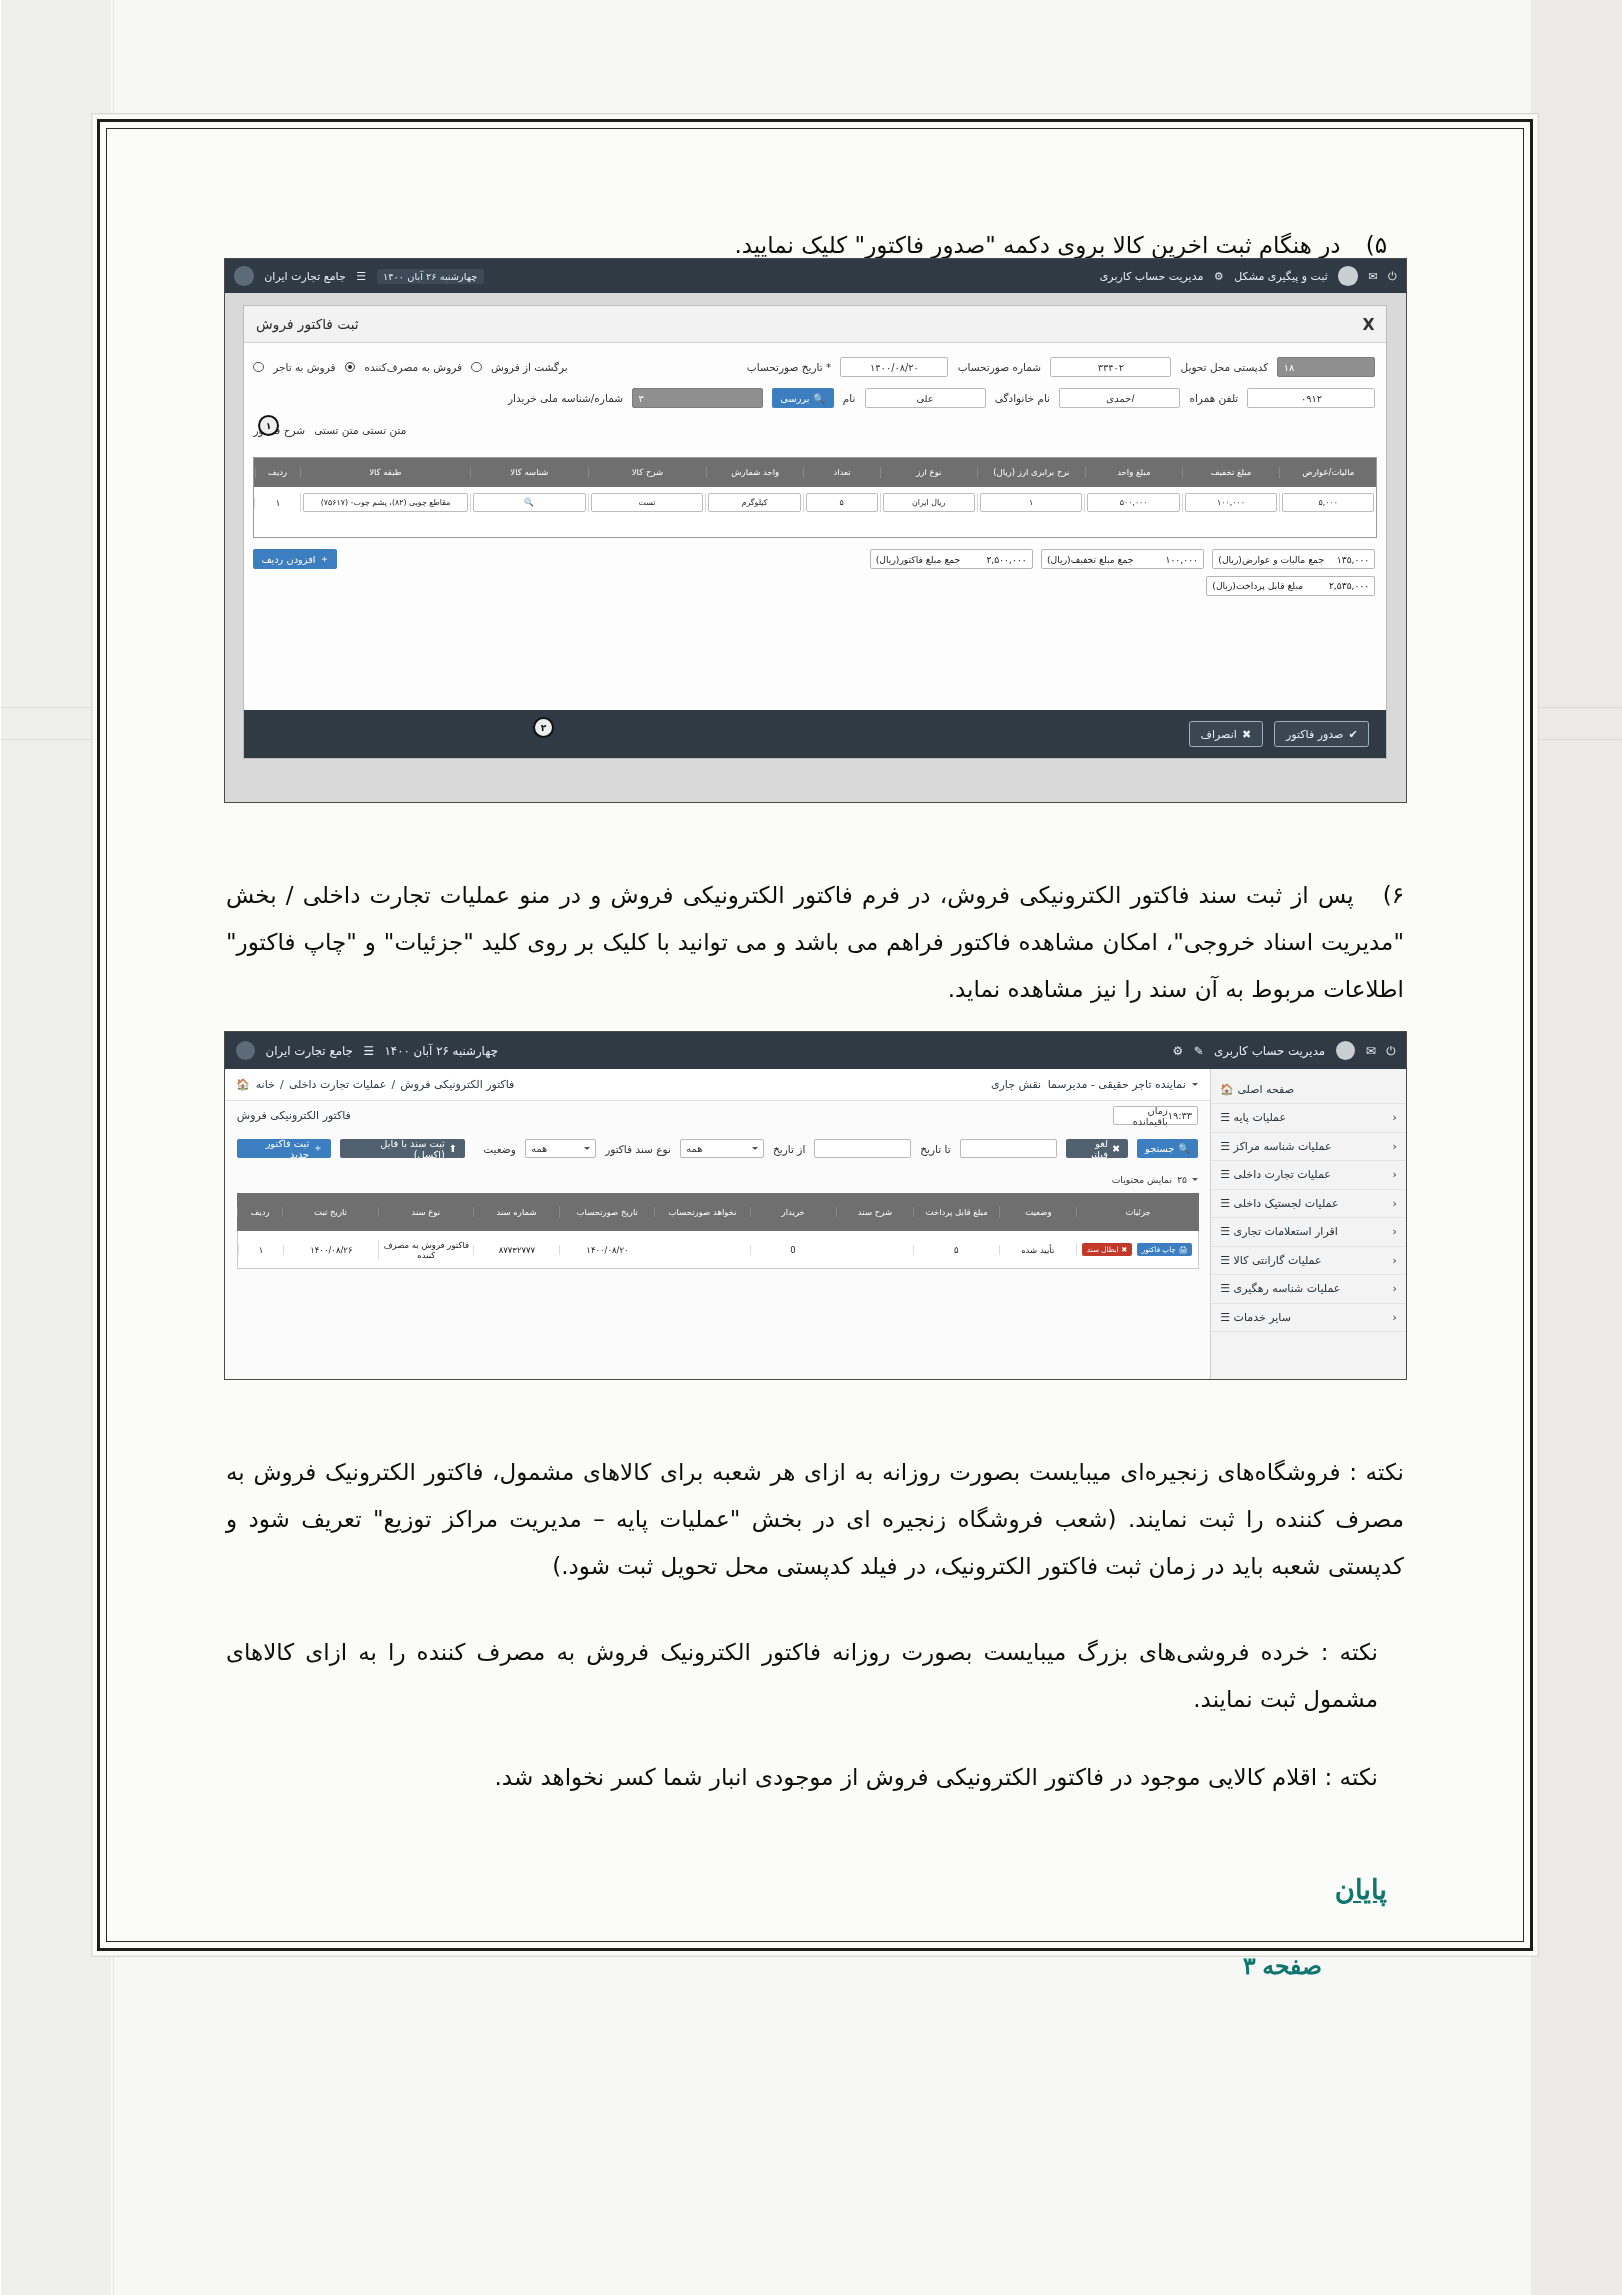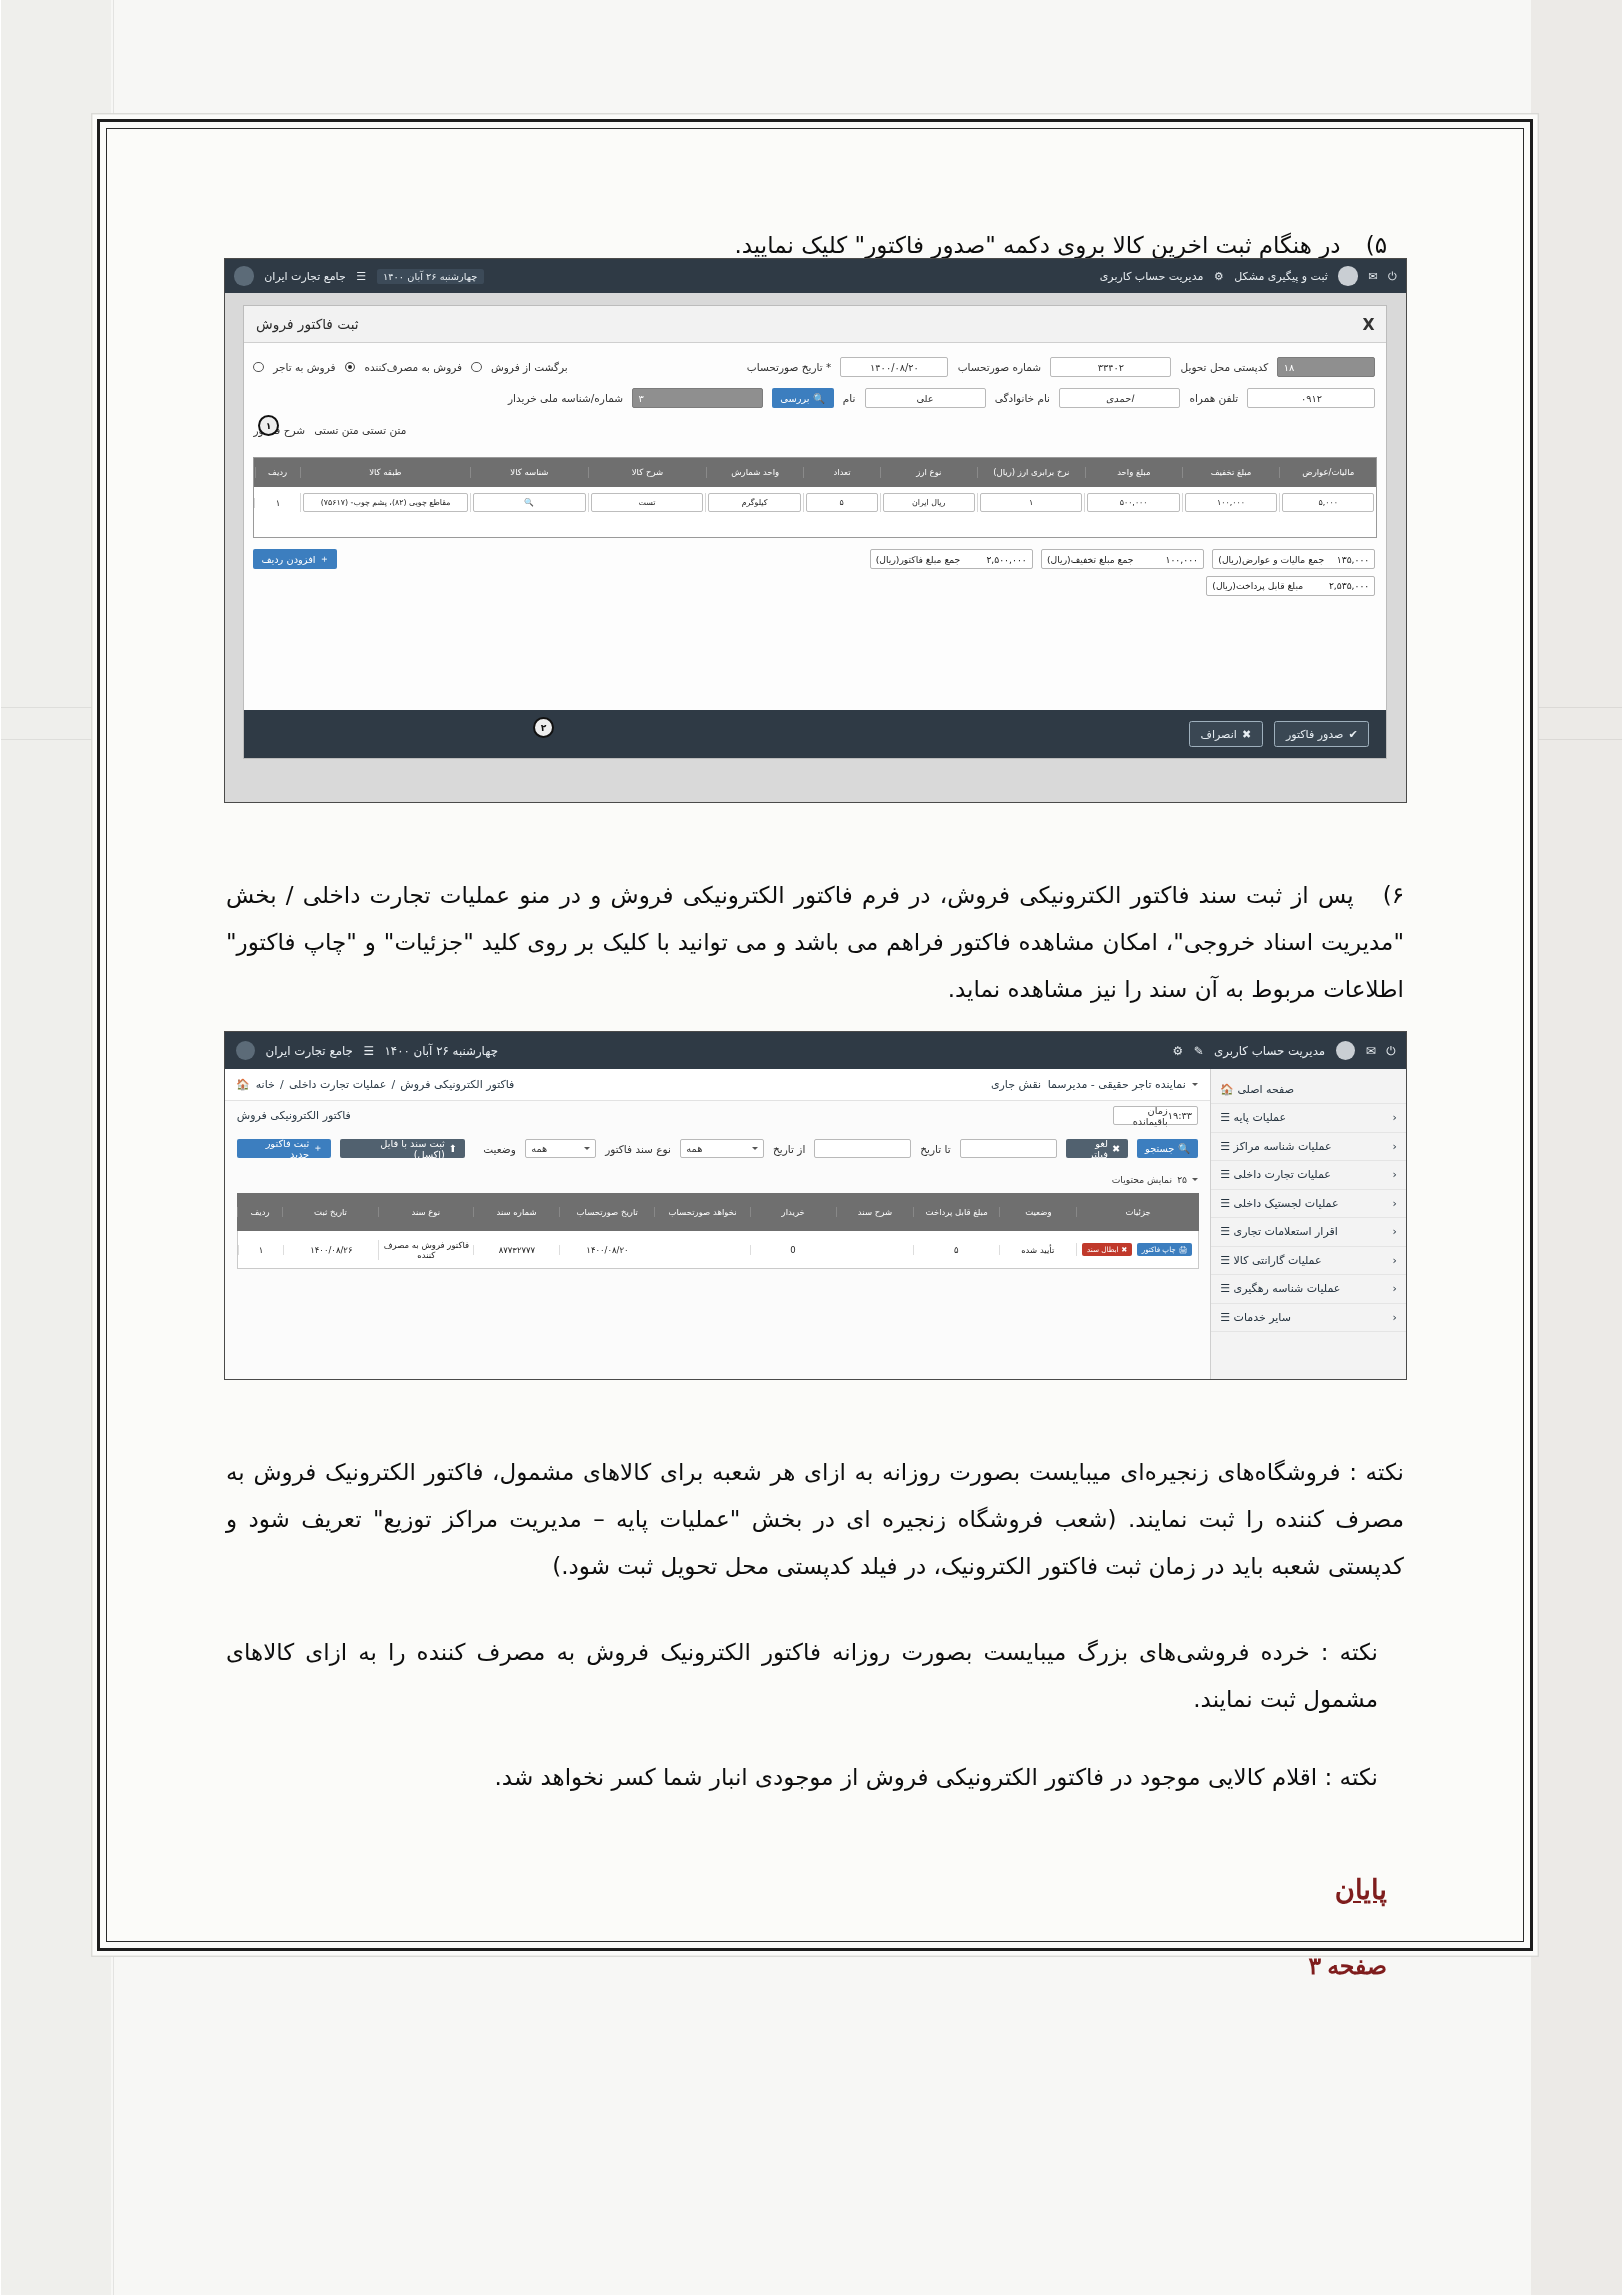--- a/index.html
+++ b/index.html
@@ -28,22 +28,22 @@
     left:97px;top:119px;width:1430px;height:1826px;
     border:3.3px solid #1d1d1d;
     background:#fbfbf9;
     box-shadow:0 0 0 4.6px #fbfbf9, 0 0 0 5.9px #d8d8d4;
   }
   .page-frame-inner{
     position:absolute;inset:5.9px;border:1.3px solid #2a2a2a;
   }
   
   .txt{
-    font-family:Liberation Serif, serif;
-    color:#7f1d1d;
+    font-family:Liberation Sans, sans-serif;
+    color:#0f766e;
     direction:rtl;
     text-align:right;
     line-height:2.0;
     font-size:23px;
   }
   .para{
     position:absolute;
     direction:rtl;
     text-align:justify;
     text-align-last:right;
@@ -560,14 +560,14 @@
 </div>
 
 <div class="para" style="left:226px;top:1449px;width:1178px;">نکته : فروشگاه‌های زنجیره‌ای میبایست بصورت روزانه به ازای هر شعبه برای کالاهای مشمول، فاکتور الکترونیک فروش به مصرف کننده را ثبت نمایند. (شعب فروشگاه زنجیره ای در بخش "عملیات پایه – مدیریت مراکز توزیع" تعریف شود و کدپستی شعبه باید در زمان ثبت فاکتور الکترونیک، در فیلد کدپستی محل تحویل ثبت شود.)</div>
 
 <div class="para" style="left:226px;top:1629px;width:1152px;">نکته : خرده فروشی‌های بزرگ میبایست بصورت روزانه فاکتور الکترونیک فروش به مصرف کننده را به ازای کالاهای مشمول ثبت نمایند.</div>
 
 <div class="para" style="left:226px;top:1754px;width:1152px;">نکته : اقلام کالایی موجود در فاکتور الکترونیکی فروش از موجودی انبار شما کسر نخواهد شد.</div>
 
 <div class="txt bold underline" style="position:absolute;left:1269px;top:1862px;width:118px;font-size:27.5px;text-align:right;">پایان</div>
 
-<div class="txt bold" style="position:absolute;left:1243px;top:1943px;width:144px;font-size:23.6px;text-align:right;">صفحه ۳</div>
+<div class="txt bold" style="position:absolute;left:1243px;top:1943px;width:144px;font-size:23.6px;text-align:left;">صفحه ۳</div>
 
 
 </body></html>

